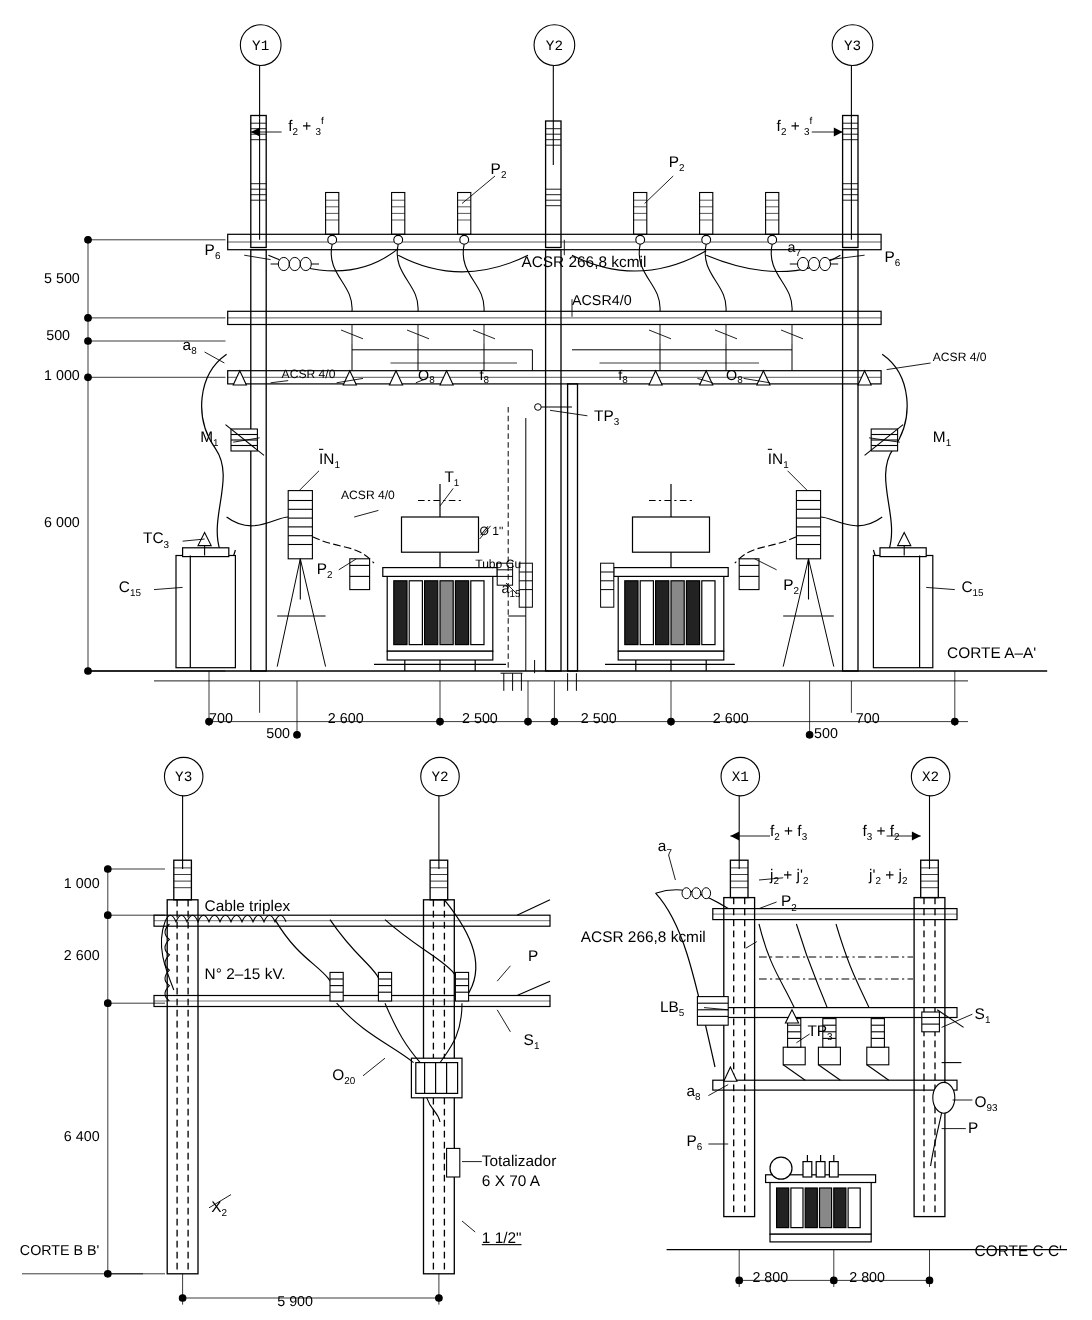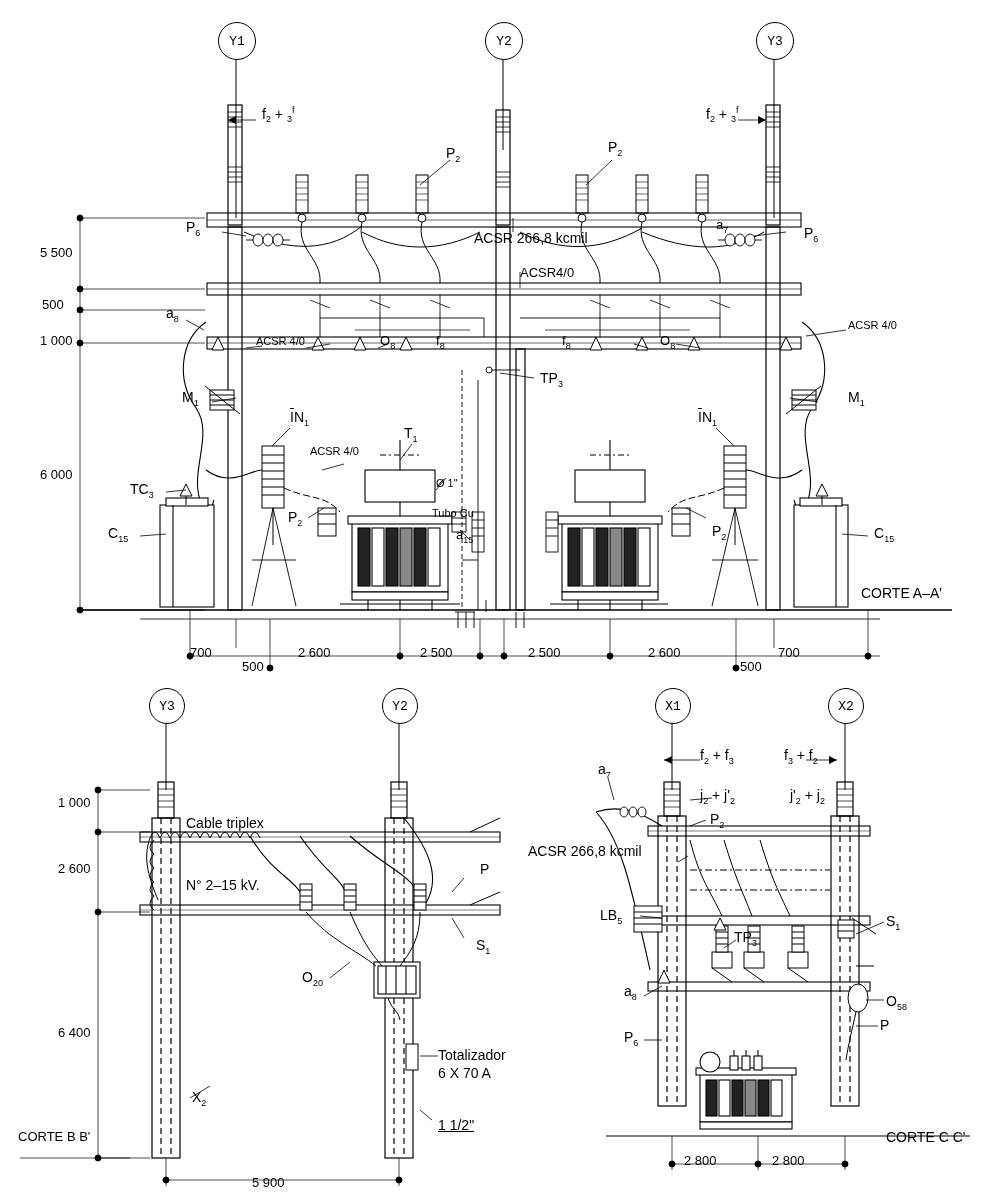--- a/index.html
+++ b/index.html
@@ -731,21 +731,21 @@
 <div class="lbl lg" style="left:700px;top:748px;">f<span class="sub">2</span> + f<span class="sub">3</span></div>
 <div class="lbl lg" style="left:784px;top:748px;">f<span class="sub">3</span> + f<span class="sub">2</span></div>
 <div class="lbl lg" style="left:598px;top:762px;">a<span class="sub">7</span></div>
 <div class="lbl lg" style="left:700px;top:788px;">j<span class="sub">2</span> + j'<span class="sub">2</span></div>
 <div class="lbl lg" style="left:790px;top:788px;">j'<span class="sub">2</span> + j<span class="sub">2</span></div>
 <div class="lbl lg" style="left:710px;top:812px;">P<span class="sub">2</span></div>
 <div class="lbl lg" style="left:528px;top:844px;"><span>ACSR  266,8 kcmil</span></div>
 <div class="lbl lg" style="left:600px;top:908px;text-align:right;">LB<span class="sub">5</span></div>
 <div class="lbl lg" style="left:734px;top:930px;">TP<span class="sub">3</span></div>
 <div class="lbl lg" style="left:886px;top:914px;">S<span class="sub">1</span></div>
-<div class="lbl lg" style="left:886px;top:994px;">O<span class="sub">58</span></div>
+<div class="lbl lg" style="left:886px;top:994px;">O<span class="sub">93</span></div>
 <div class="lbl lg" style="left:880px;top:1018px;">P</div>
 <div class="lbl lg" style="left:624px;top:984px;">a<span class="sub">8</span></div>
 <div class="lbl lg" style="left:624px;top:1030px;">P<span class="sub">6</span></div>
 <div class="lbl md" style="left:684px;top:1154px;"><span>2 800</span></div>
 <div class="lbl md" style="left:772px;top:1154px;"><span>2 800</span></div>
 <div class="lbl lg" style="left:886px;top:1130px;"><span>CORTE C  C'</span></div>
 
 </div>
 
 </body></html>

